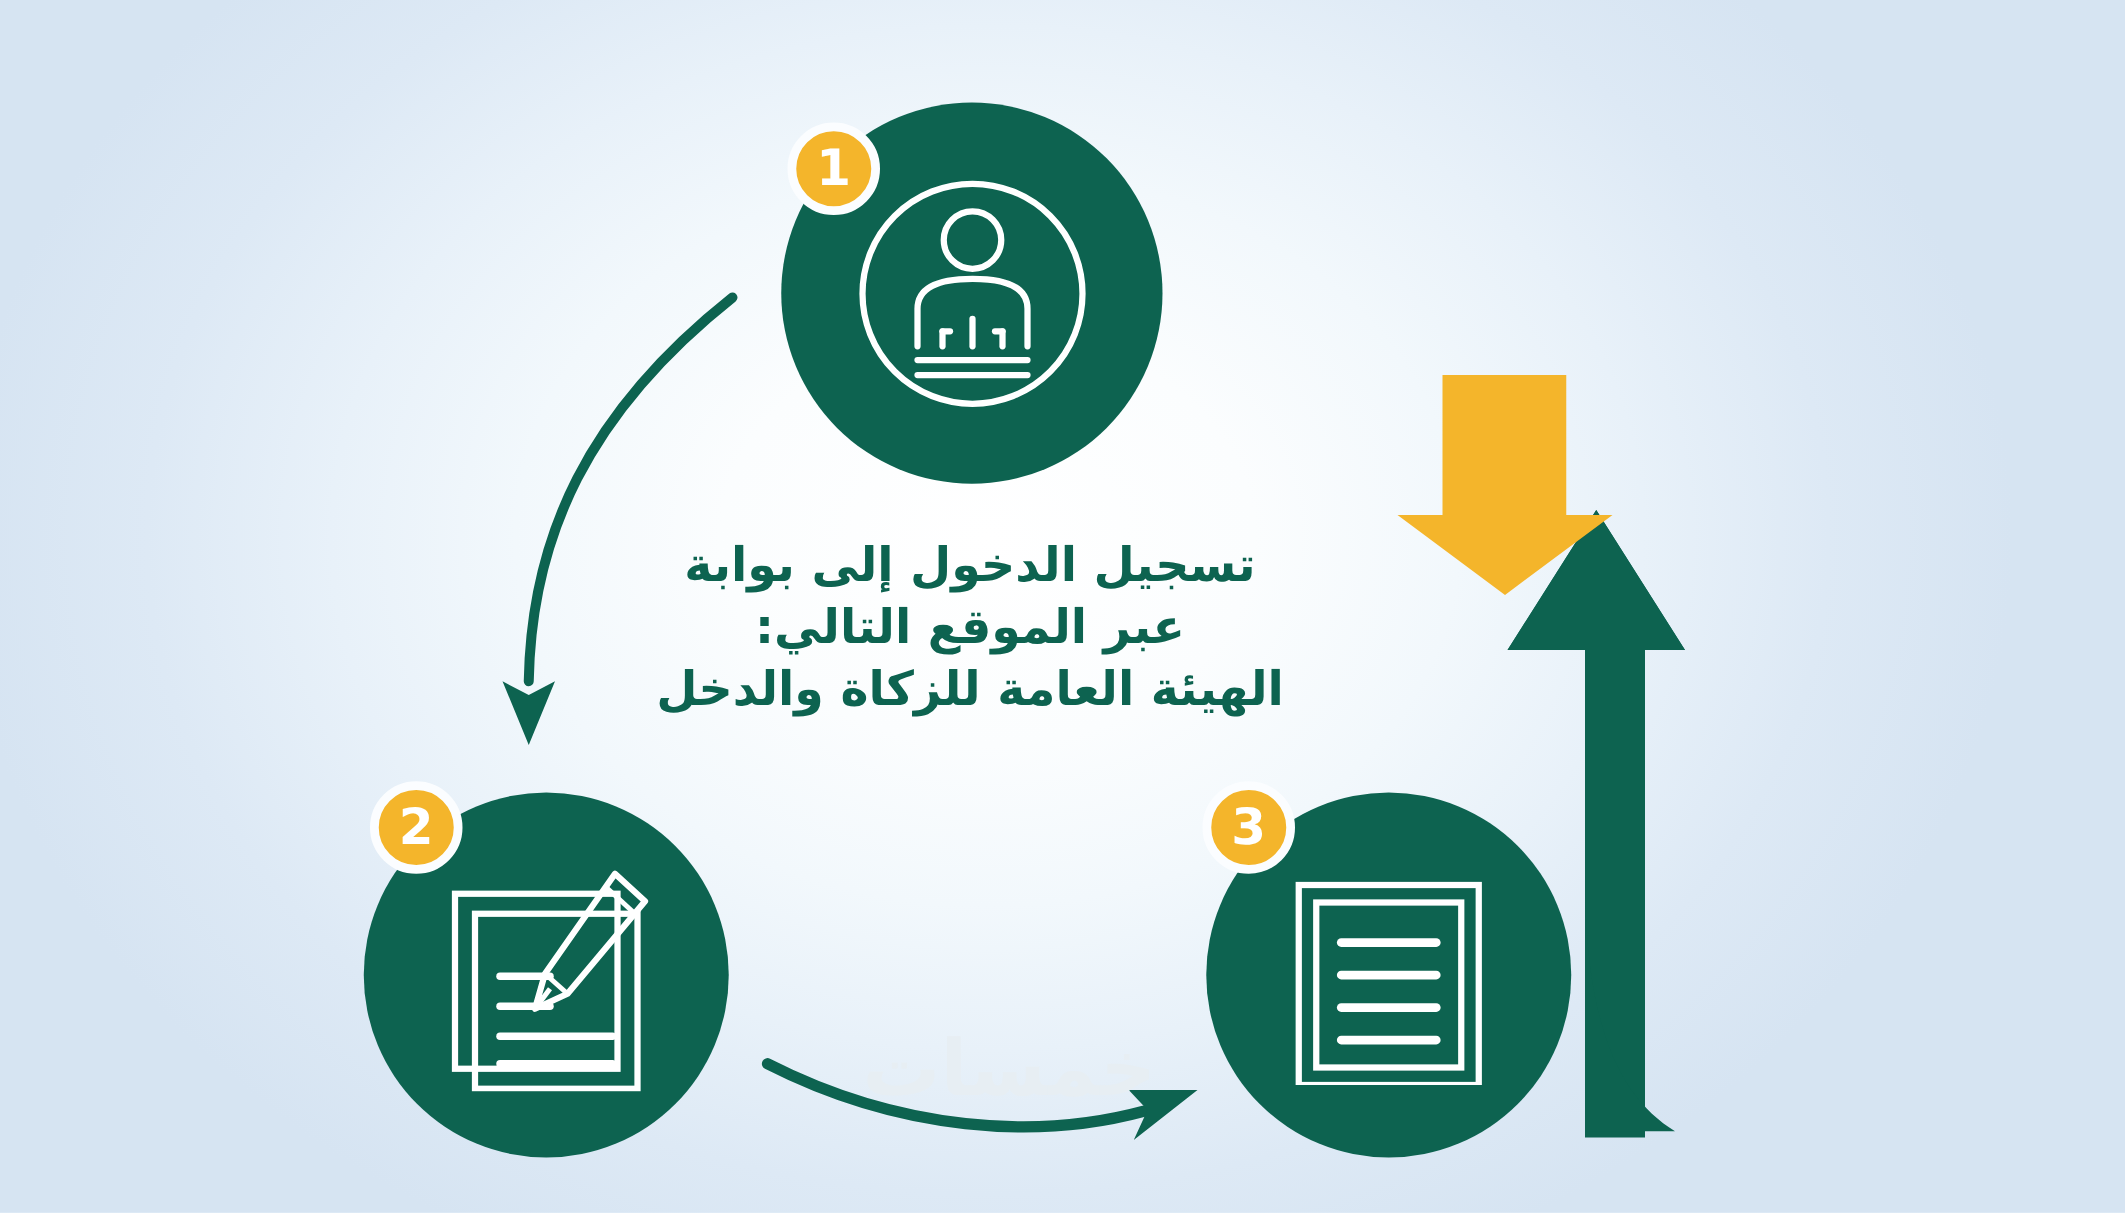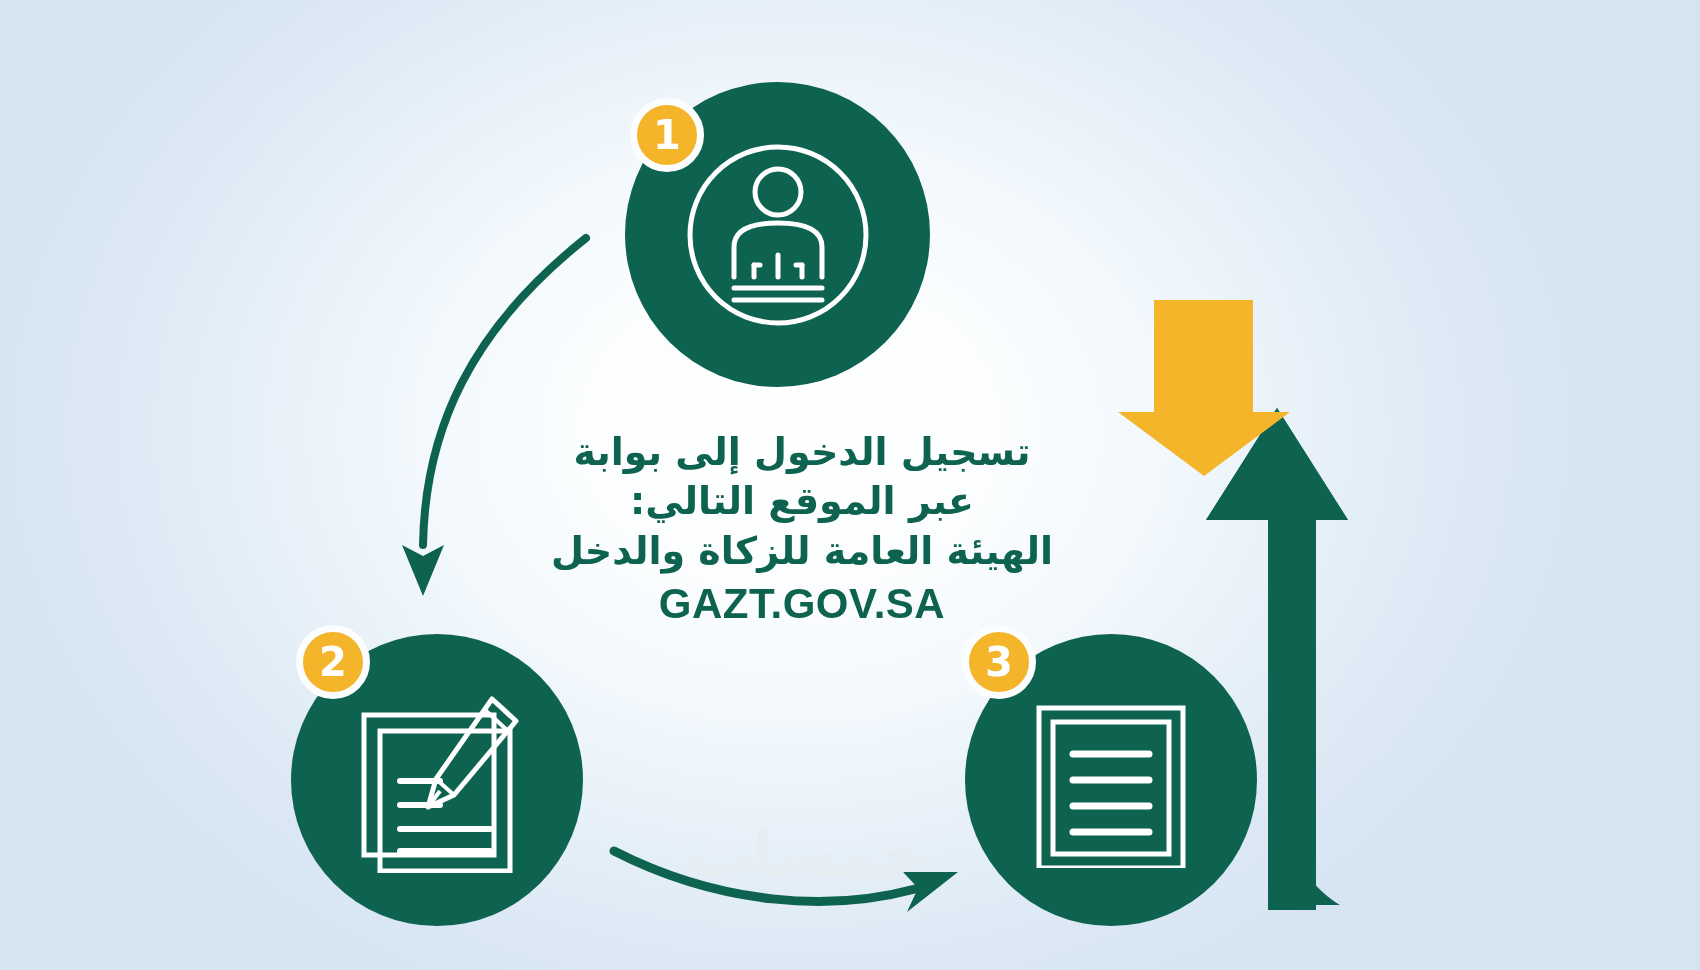--- a/index.html
+++ b/index.html
@@ -45,21 +45,21 @@
   }
   .b1{left:630px;top:98px;}
   .b2{left:296px;top:625px;}
   .b3{left:962px;top:625px;}
 
   
   .icon-svg{display:block;}
 
   
   .textblock{
-    position:absolute;left:442px;top:428px;width:720px;
+    position:absolute;left:416px;top:428px;width:720px;
     text-align:center;direction:rtl;
     color:#0d6350;z-index:5;
   }
   .textblock .ln{
     font-size:38px;font-weight:700;line-height:1.30;
     letter-spacing:0px;
     font-family:"DejaVu Sans","Liberation Sans",sans-serif;
   }
   .textblock .url{
     direction:ltr;font-size:42px;font-weight:700;
@@ -159,18 +159,17 @@
     </svg>
   </div>
   <div class="badge b3">
     <span>3</span>
   </div>
 
   <div class="textblock">
     <div class="ln">تسجيل الدخول إلى بوابة</div>
     <div class="ln">عبر الموقع التالي:</div>
     <div class="ln">الهيئة العامة للزكاة والدخل</div>
-    <div class="url">GAZT.GOV.SA</div>
   </div>
 
   <div class="watermark">خمسات</div>
 
 </div>
 
 </body></html>

